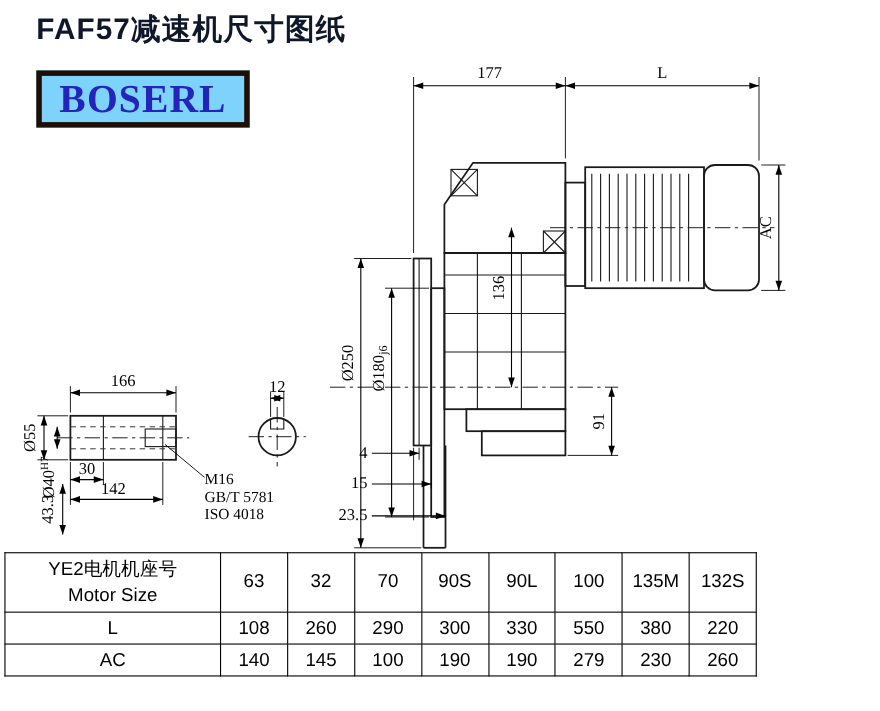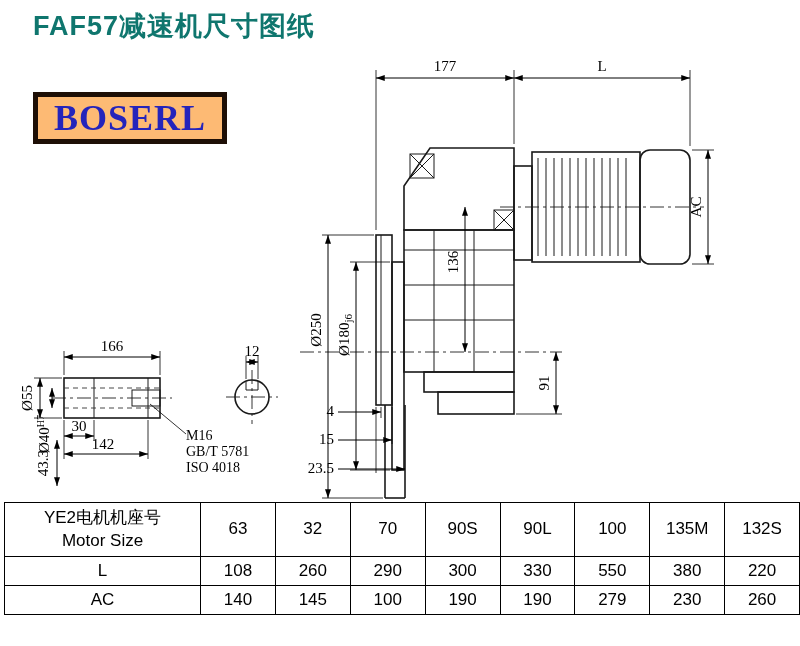--- a/index.html
+++ b/index.html
@@ -2,45 +2,45 @@
 <html><head>
 <meta charset="utf-8">
 <style>
   html,body { margin:0; padding:0; }
   body {
     width:800px; height:646px; background:#ffffff; position:relative;
     font-family:"Liberation Sans", sans-serif; color:#000;
   }
   .title {
     position:absolute; left:33px; top:8px;
-    font-size:27px; font-weight:bold; color:#0f766e; letter-spacing:1px;
+    font-size:27px; font-weight:bold; color:#0f172a; letter-spacing:1px;
     white-space:nowrap;
   }
   .logo-box {
-    position:absolute; left:33px; top:92px; width:184px; height:42px;
-    border:5px solid #1e0f06; background:#fdba74;
+    position:absolute; left:33px; top:64px; width:184px; height:42px;
+    border:5px solid #1e0f06; background:#7dd3fc;
     display:flex; align-items:center; justify-content:center;
   }
   .logo-box span {
     font-family:"Liberation Serif", serif; font-size:36px; font-weight:bold;
     color:#2424bb; letter-spacing:1px; line-height:1;
   }
   svg.drawing { position:absolute; left:0; top:0; }
 
   .obj  { stroke:#1a1a1a; stroke-width:1.6; fill:none; }
   .obj2 { stroke:#1a1a1a; stroke-width:1;   fill:none; }
   .dim  { stroke:#000;    stroke-width:1;   fill:none; }
   .ext  { stroke:#000;    stroke-width:0.8; fill:none; }
   .cl   { stroke:#000;    stroke-width:0.8; fill:none; stroke-dasharray:14 4 3 4; }
   .dash { stroke:#333;    stroke-width:0.9; fill:none; stroke-dasharray:5 4; }
   text.dimtxt { font-family:"Liberation Serif", serif; font-size:15px; fill:#000; }
   text.note   { font-family:"Liberation Serif", serif; font-size:14px; fill:#000; }
 
   table.size-table {
-    position:absolute; left:4px; top:502px; width:796px;
+    position:absolute; left:4px; top:502px; width:684px;
     border-collapse:collapse; table-layout:fixed;padding-left:16px;
   }
   .size-table th, .size-table td {
     border:1px solid #000; text-align:center; vertical-align:middle;
     font-size:17px; font-weight:normal; padding:0; line-height:1.35;
   }
   .size-table tr.head-row   { height:54px; }
   .size-table tr.data-row   { height:29px; }
 </style>
 </head>

